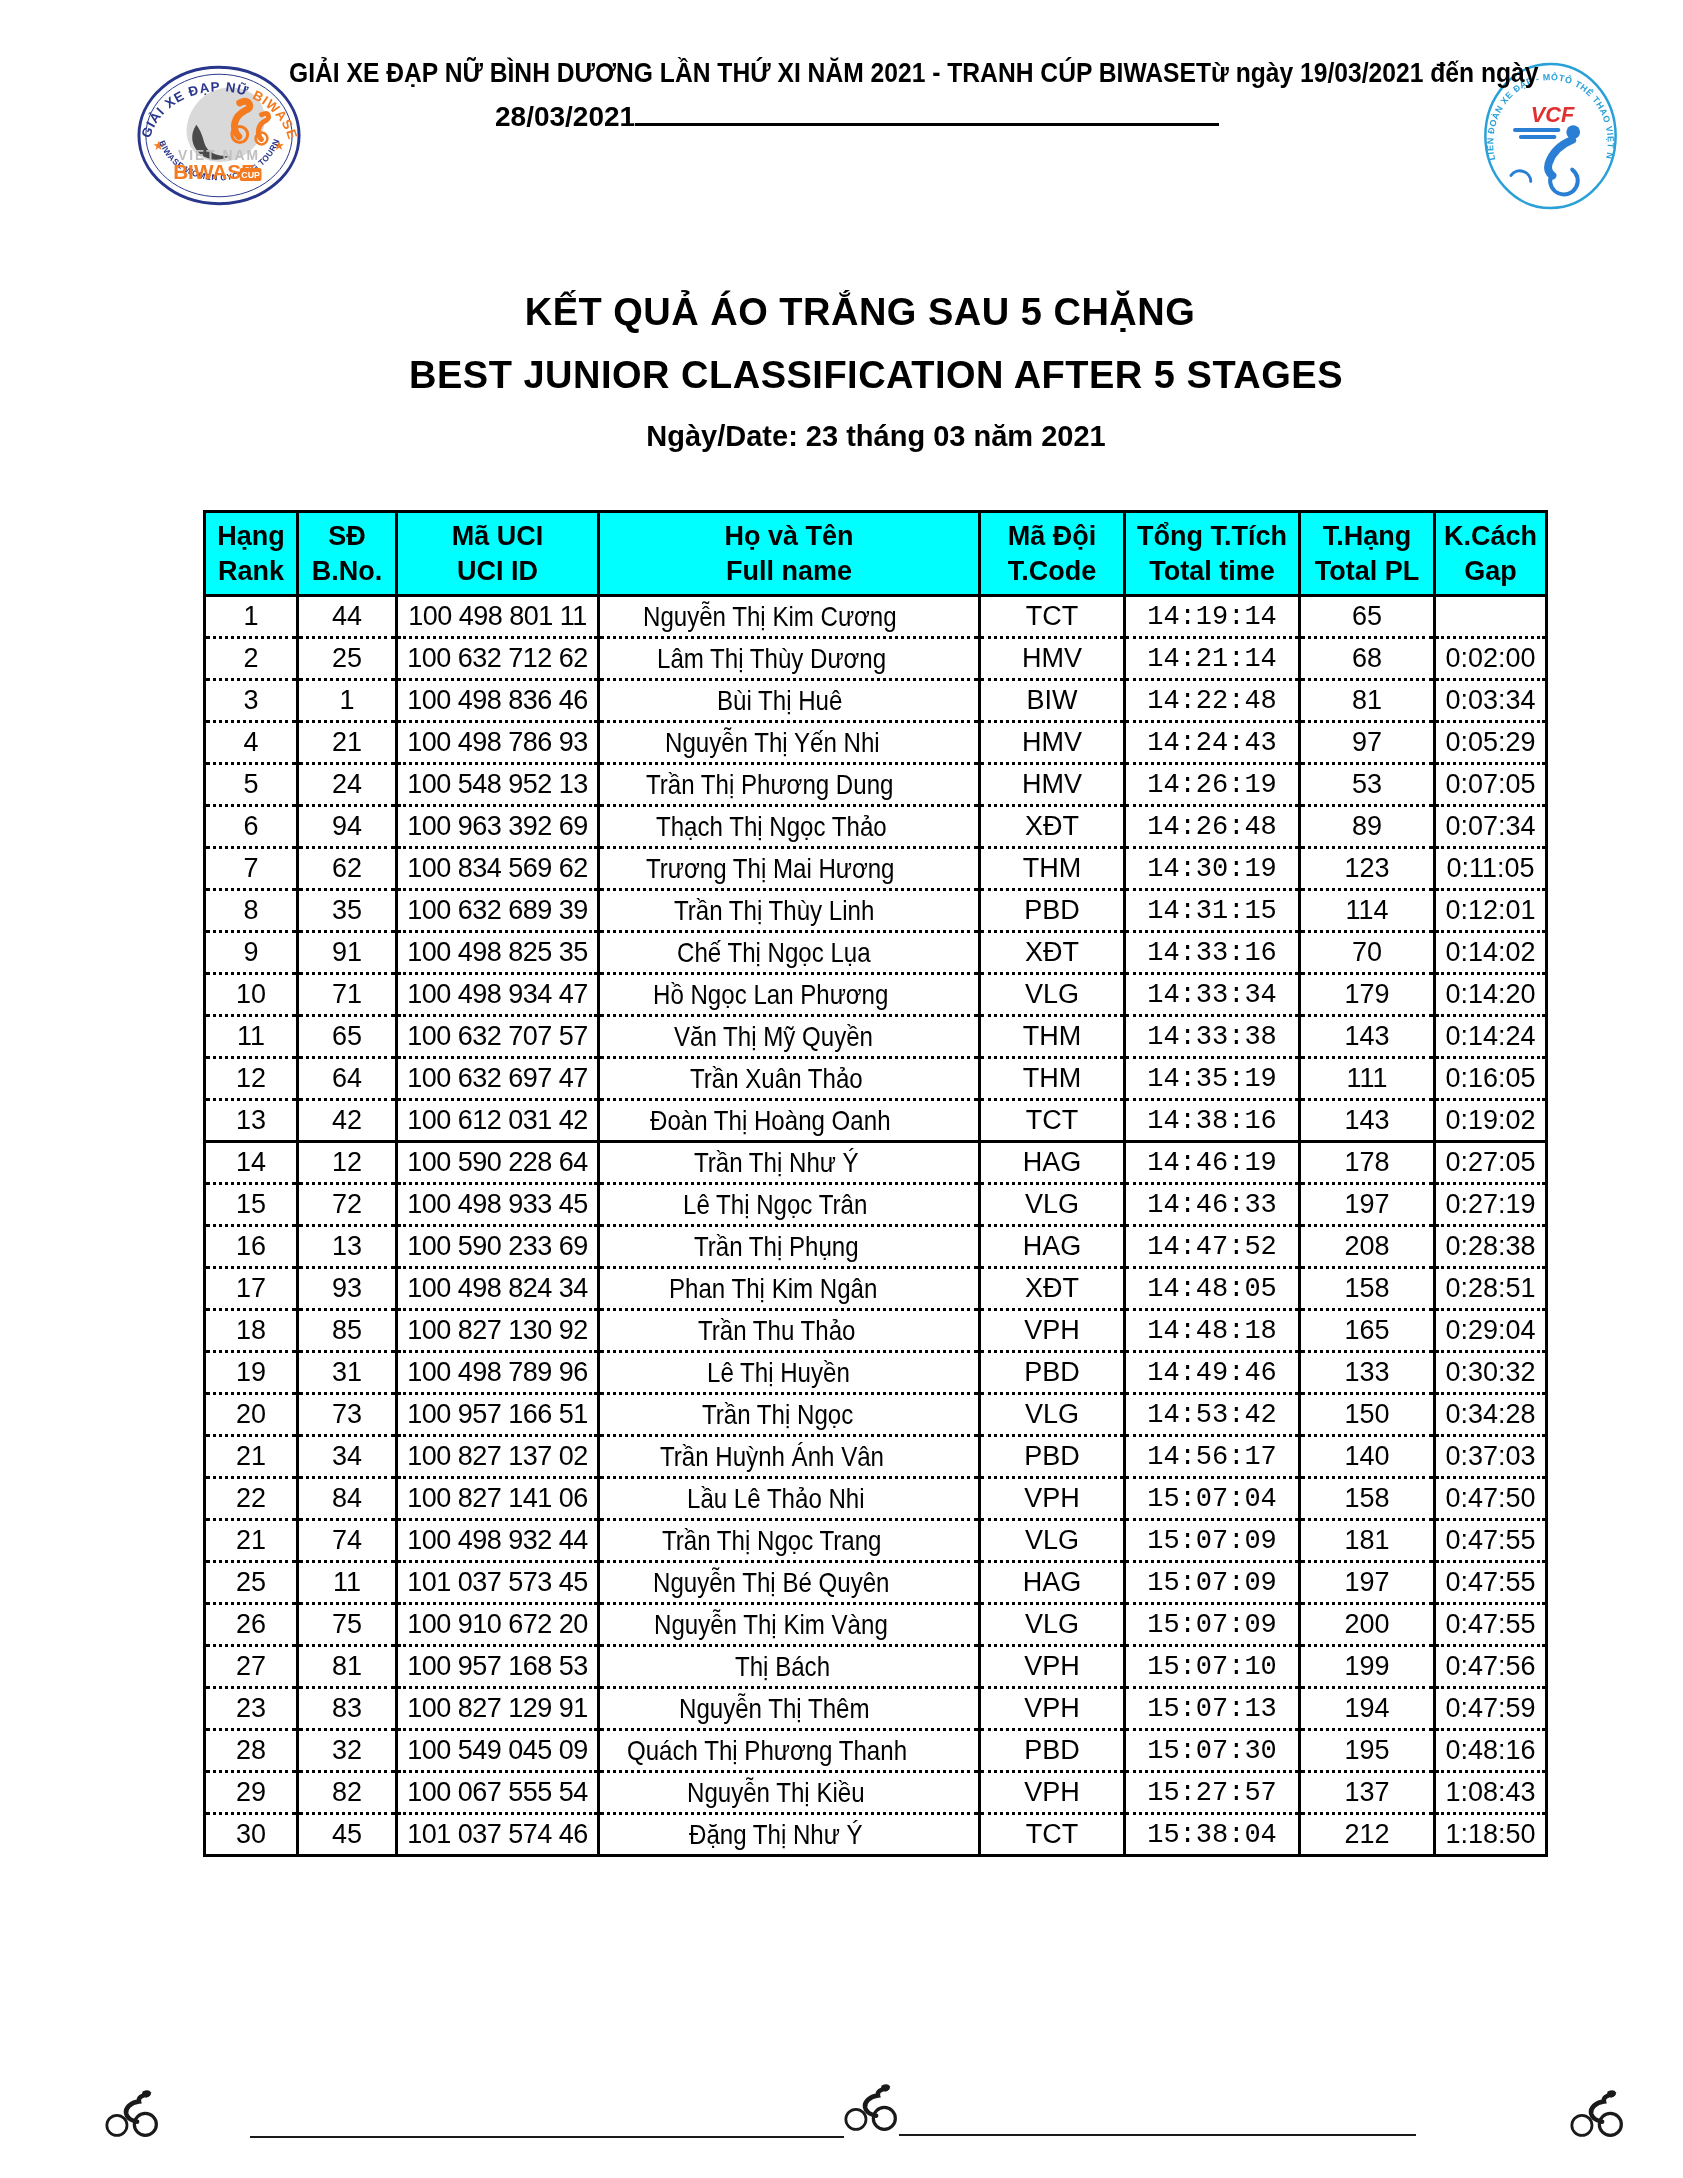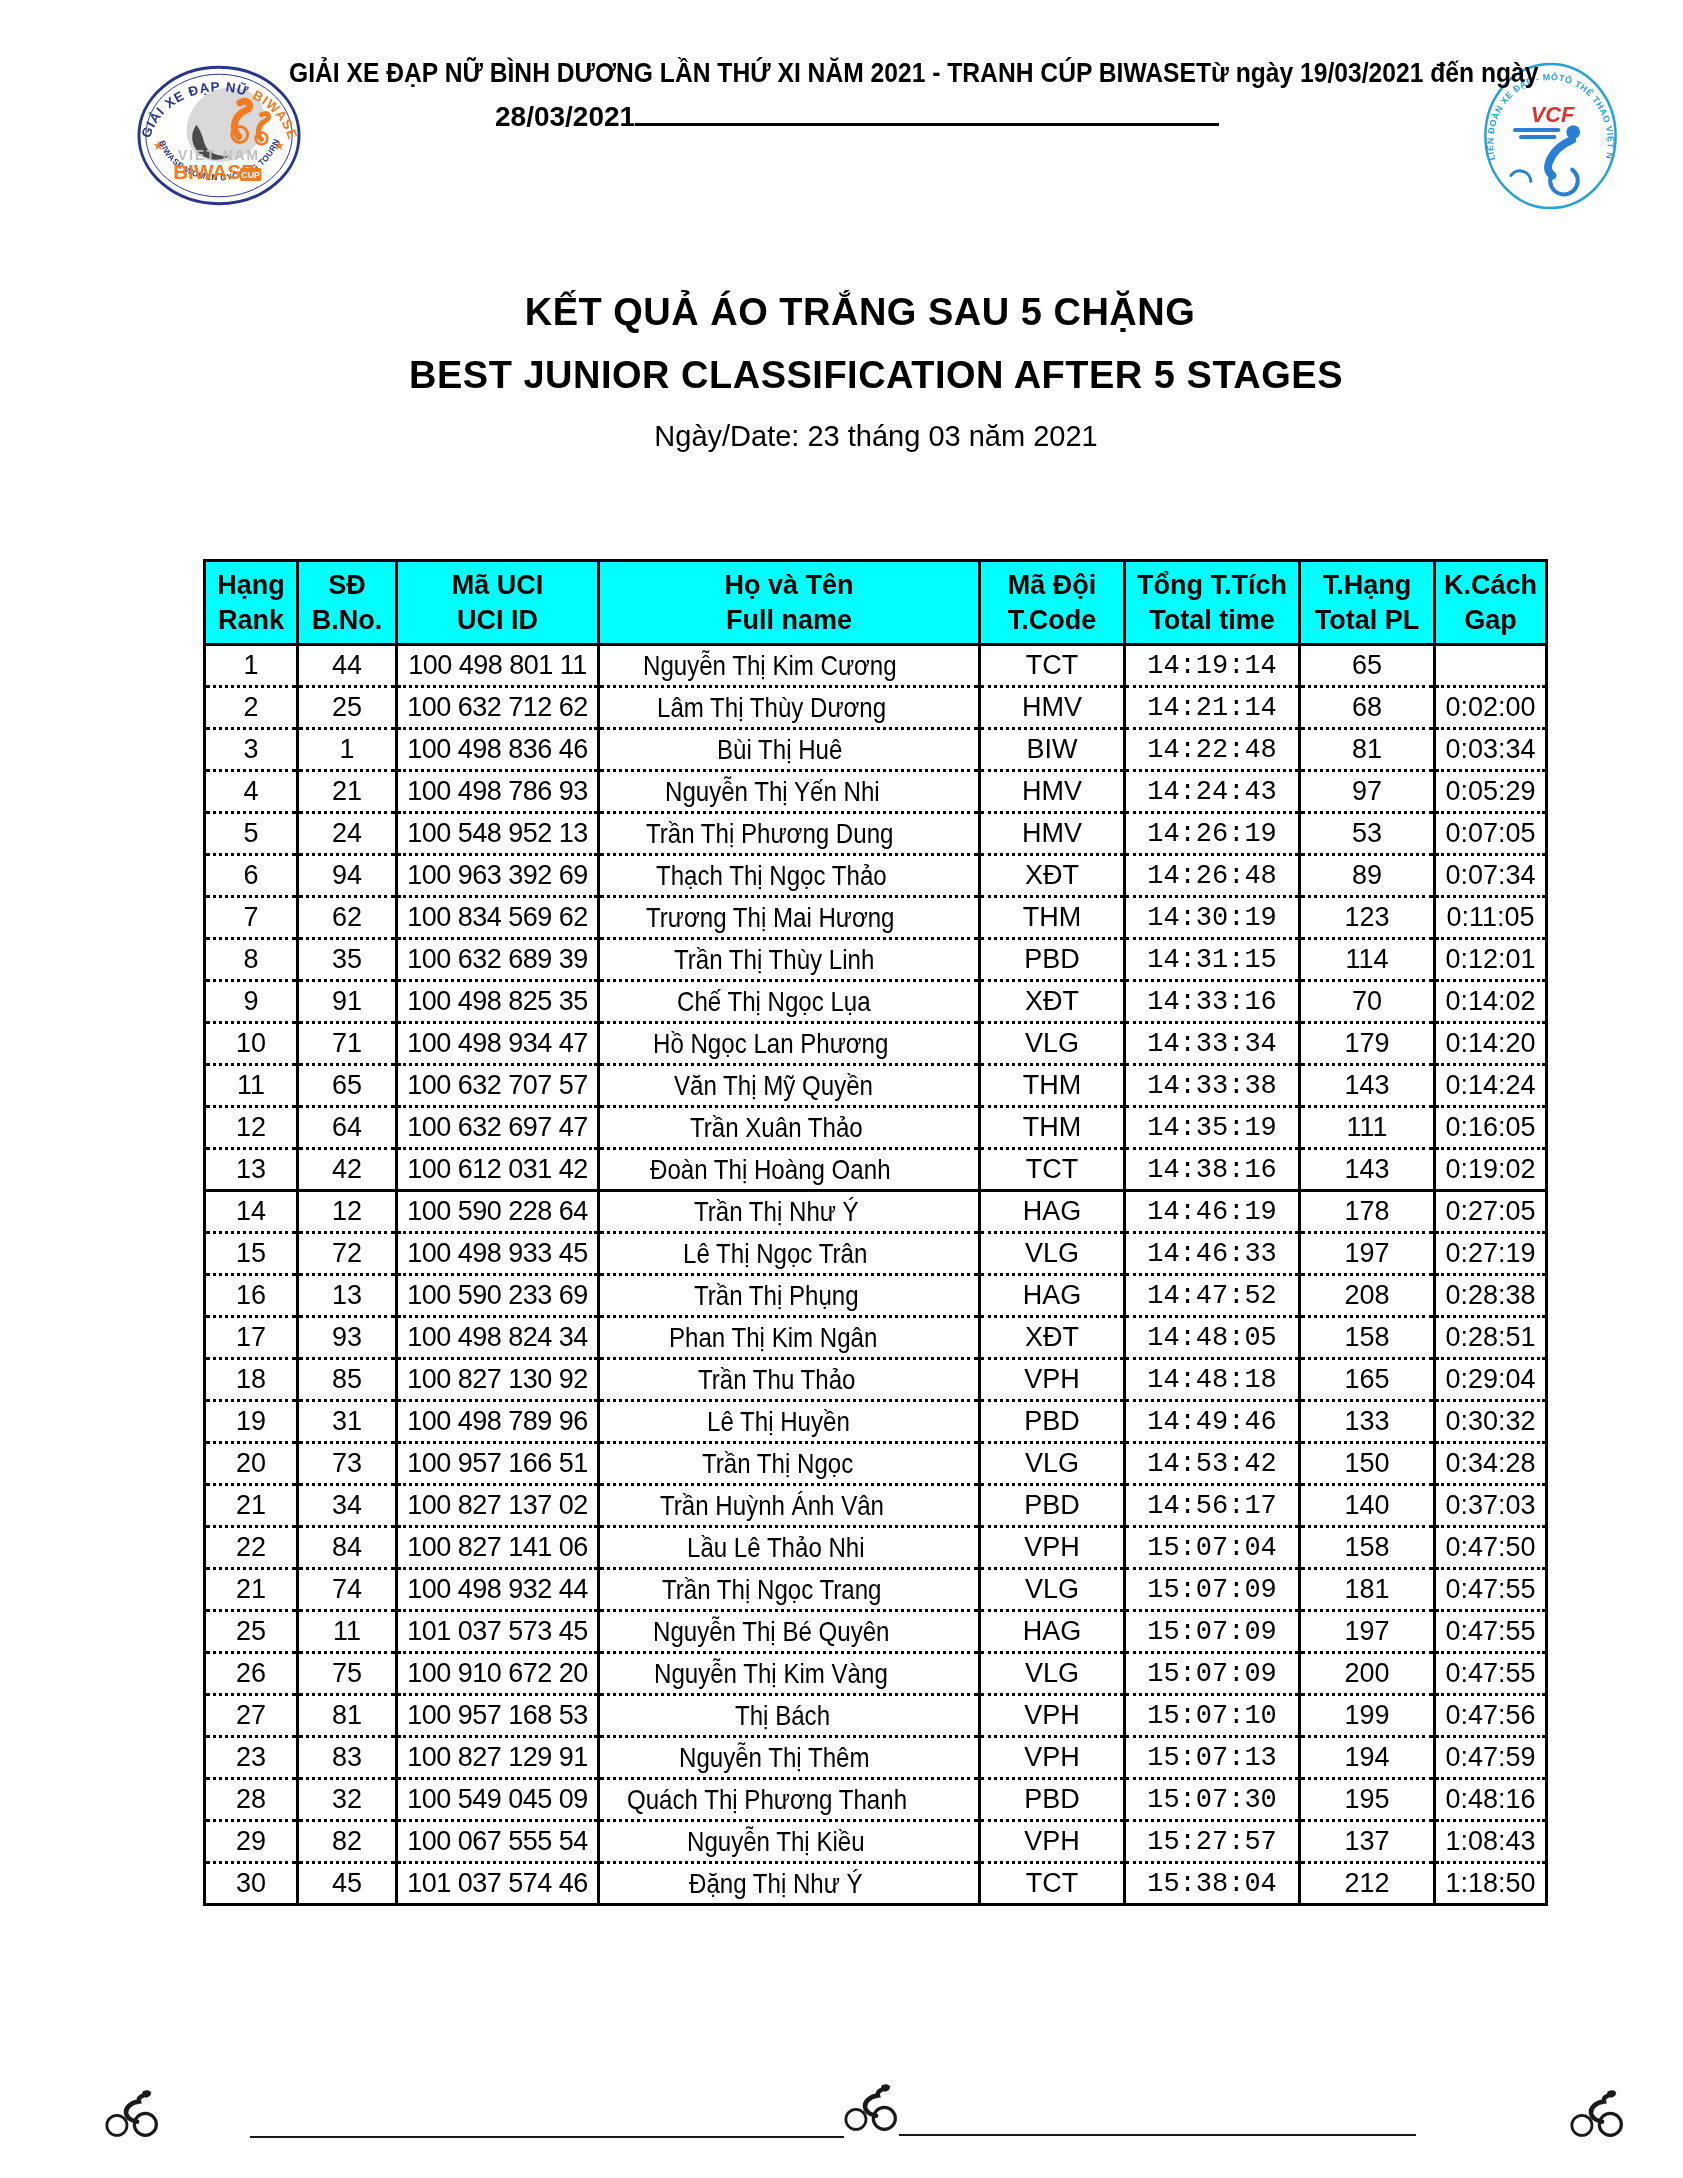--- a/index.html
+++ b/index.html
@@ -15,24 +15,24 @@
 
   .logo-left{position:absolute;left:135px;top:63px;}
   .logo-right{position:absolute;left:1481px;top:61px;}
 
   
   .title-vi{position:absolute;left:68px;top:291px;width:1584px;text-align:center;
             font-size:38px;font-weight:bold;letter-spacing:0.5px;}
   .title-en{position:absolute;left:84px;top:354px;width:1584px;text-align:center;
             font-size:38px;font-weight:bold;letter-spacing:0.5px;}
   .date-line{position:absolute;left:84px;top:420px;width:1584px;text-align:center;
-             font-size:29px;font-weight:normal;}
+             font-size:29px;font-weight:bold;}
 
   
-  table.results{position:absolute;left:203px;top:559px;width:1341px;
+  table.results{position:absolute;left:203px;top:510px;width:1341px;
                 border-collapse:collapse;table-layout:fixed;border:3px solid #000;}
   .results th,.results td{border-left:3px solid #000;overflow:hidden;padding:0;}
   .results th:first-child,.results td:first-child{border-left:none;}
   .results thead th{background:#00ffff;height:81px;font-weight:bold;font-size:27px;
                     line-height:1.28;text-align:center;vertical-align:middle;
                     border-bottom:3px solid #000;}
   .results tbody td{height:39px;text-align:center;vertical-align:middle;font-size:27px;}
   .results tbody tr+tr td{border-top:3px dotted #000;}
   .results tbody tr.group-start td{border-top:3px solid #000;}
   td.col-name{text-align:left;padding-left:2px;margin-top:19px;}

